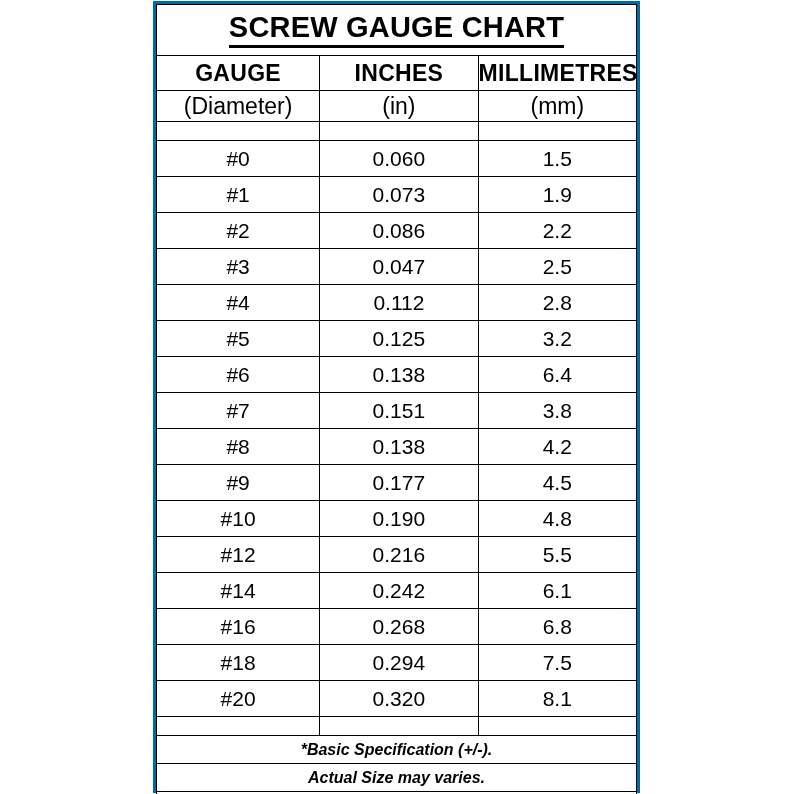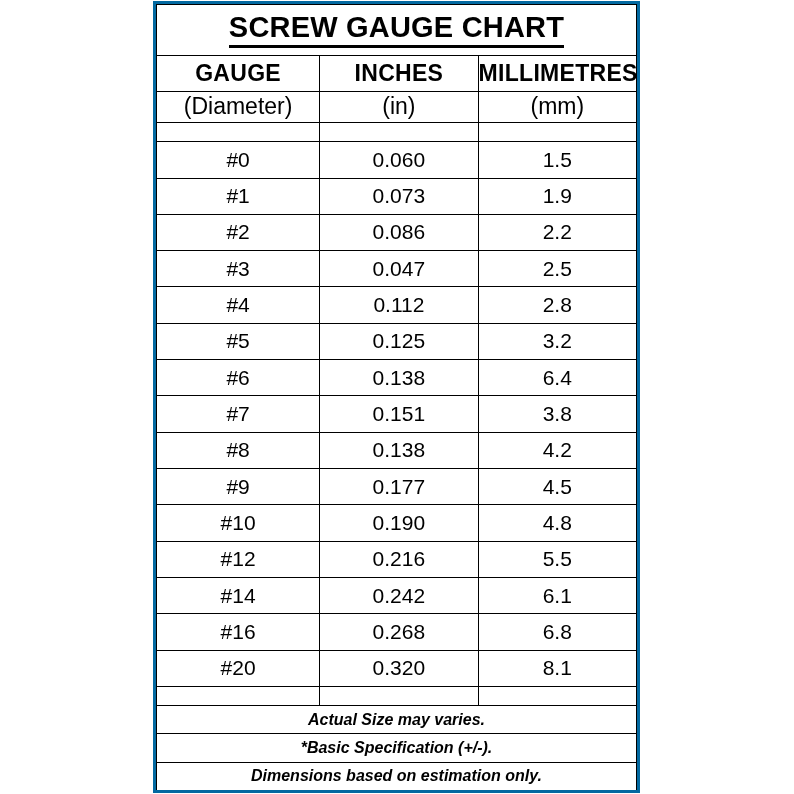--- a/index.html
+++ b/index.html
@@ -202,36 +202,41 @@
           <td>#14</td>
           <td>0.242</td>
           <td>6.1</td>
         </tr>
         <tr class="row-data">
           <td>#16</td>
           <td>0.268</td>
           <td>6.8</td>
         </tr>
         <tr class="row-data">
+          <td>#18</td>
+          <td>0.294</td>
+          <td>7.5</td>
+        </tr>
+        <tr class="row-data">
           <td>#20</td>
           <td>0.320</td>
           <td>8.1</td>
         </tr>
 
         <tr class="row-spacer">
           <td></td>
           <td></td>
           <td></td>
         </tr>
 
         <tr class="row-note">
+          <td colspan="3">*Basic Specification (+/-).</td>
+        </tr>
+        <tr class="row-note">
           <td colspan="3">Actual Size may varies.</td>
-        </tr>
-        <tr class="row-note">
-          <td colspan="3">*Basic Specification (+/-).</td>
         </tr>
         <tr class="row-note">
           <td colspan="3" class="last-note">Dimensions based on estimation only.</td>
         </tr>
       </tbody>
     </table>
   </div>
 </div>
 
 </body></html>

